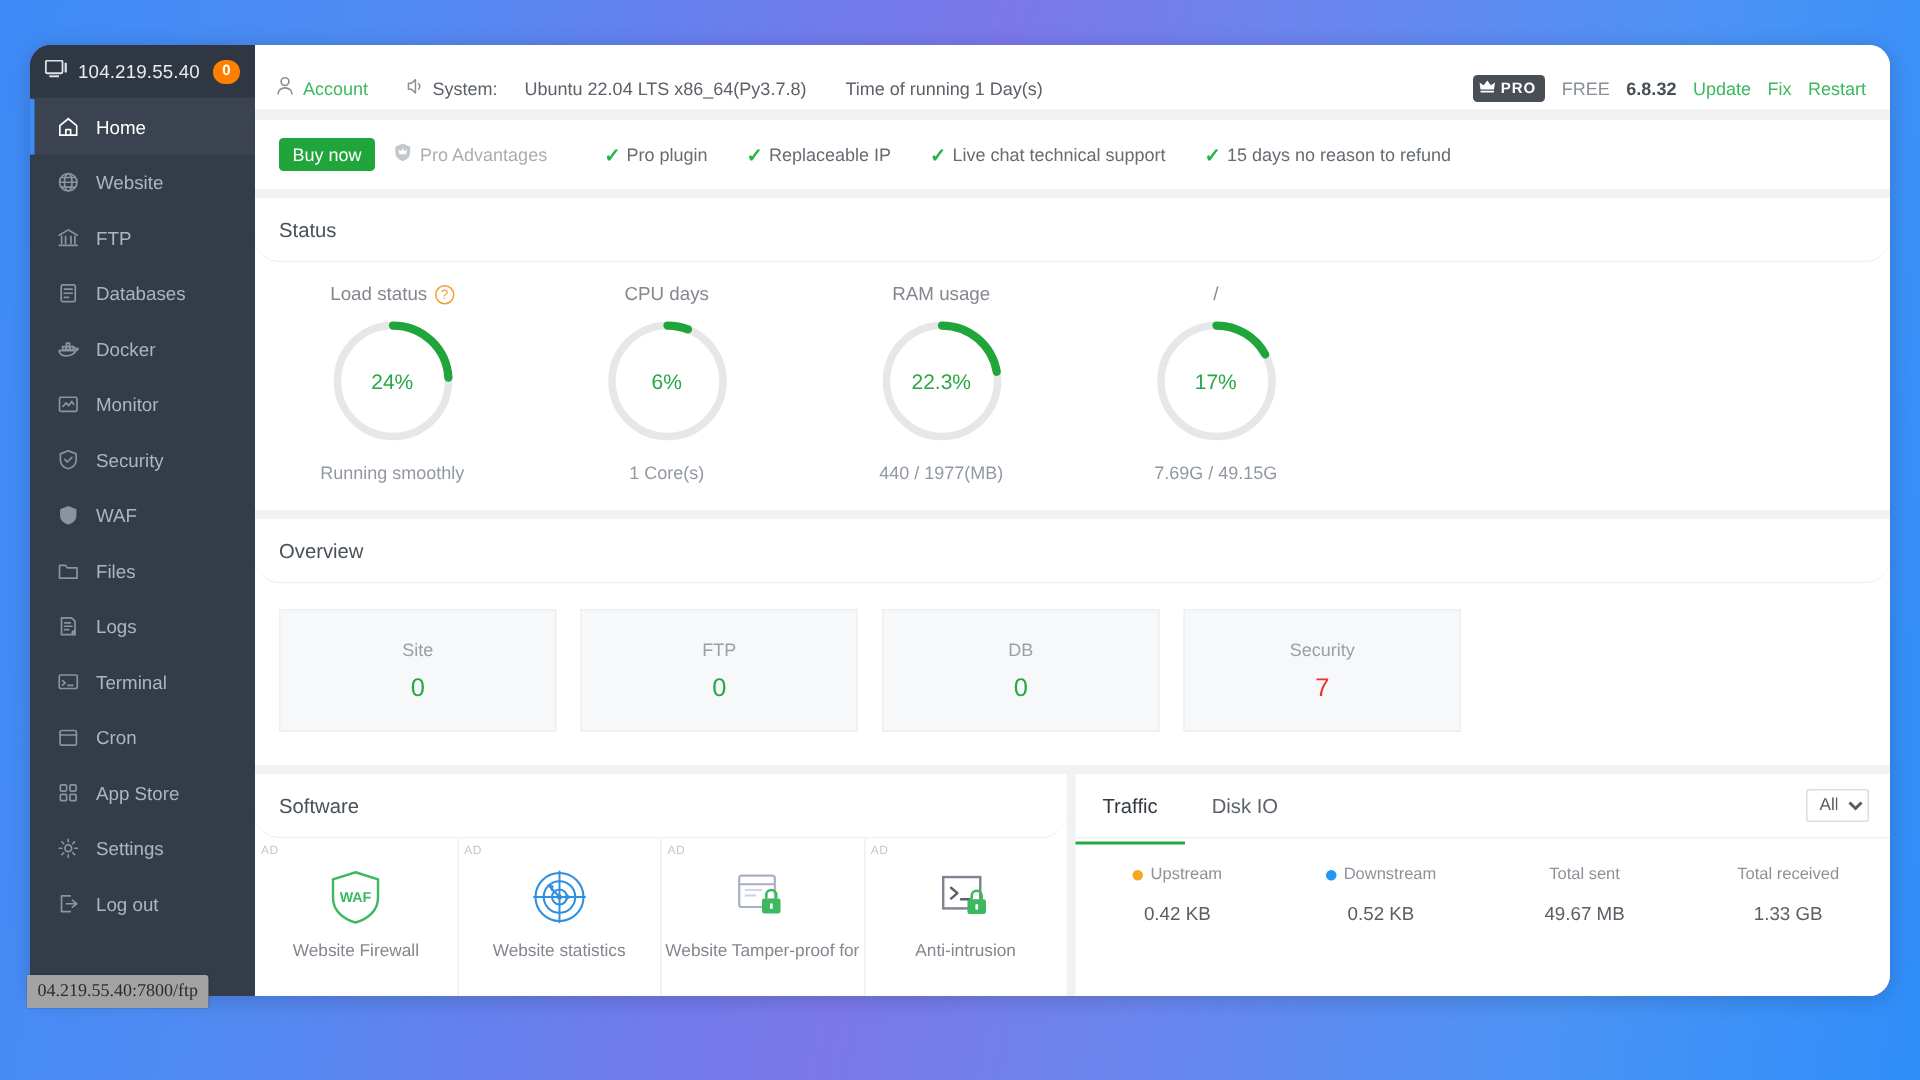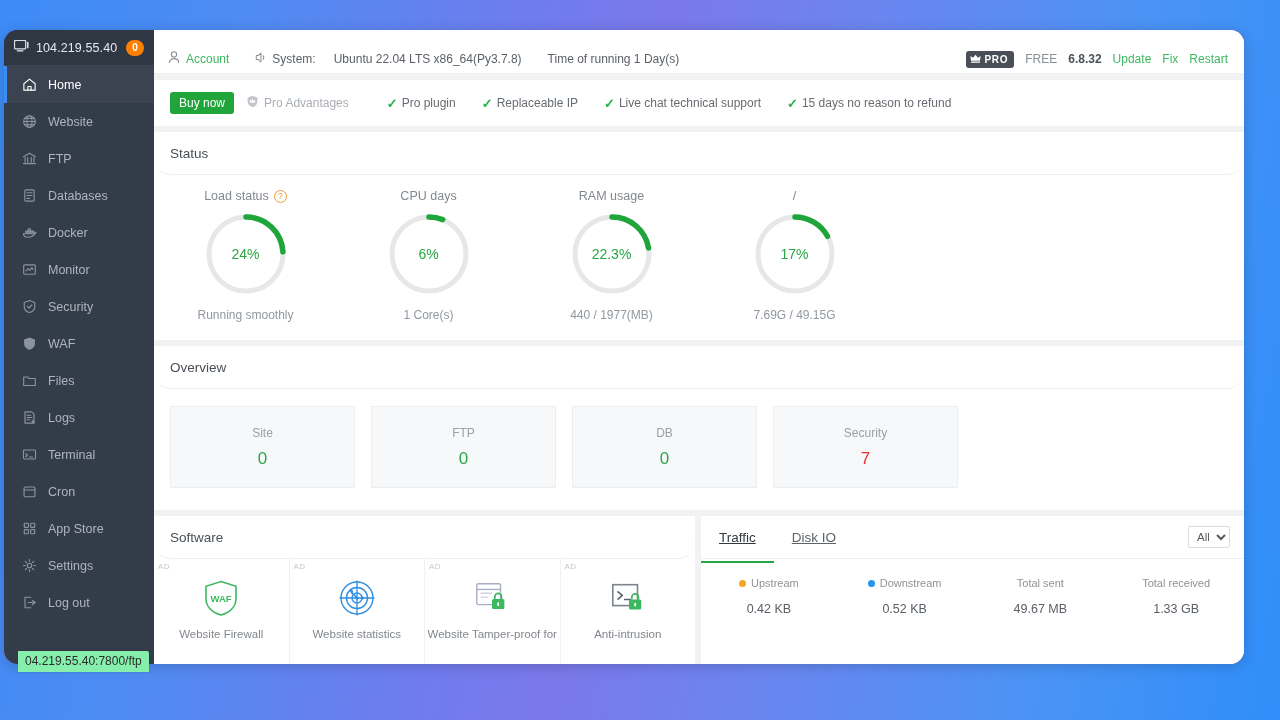--- a/index.html
+++ b/index.html
@@ -7,21 +7,21 @@
   html, body { width: 1280px; height: 720px; overflow: hidden; }
   body {
     font-family: "Liberation Sans", sans-serif;
     background: linear-gradient(100deg, #3d8bf7 0%, #4f8bf2 18%, #6f7ced 38%, #7b78ea 48%, #6b85ef 62%, #4b93f5 82%, #2f8ef9 100%);
     position: relative;
   }
 
   
   #window {
     position: absolute;
-    left: 4px; top: 30px;
+    left: 20px; top: 30px;
     width: 1240px; height: 634px;
     background: #ec4899;
     border-radius: 14px;
     overflow: hidden;
     display: flex;
     box-shadow: 0 2px 14px rgba(0,0,0,.18);
   }
 
   
   #sidebar {
@@ -163,43 +163,42 @@
 
   .traffic-panel { flex: 1; background: #fff; display: flex; flex-direction: column; min-width: 0; }
   .tabs-row {
     height: 43px; display: flex; align-items: center;
     padding: 0 14px 0 0; border-bottom: 1px solid #f0f0f0;
   }
   .tab {
     height: 50px; display: flex; align-items: center;
     padding: 0 18px; font-size: 13.5px; color: #5d636a; cursor: pointer;
     position: relative;
-    text-decoration: underline;
   }
   .tab.active { color: #33393f; }
   .tab.active::after {
     content: ""; position: absolute; left: 0; right: 0; bottom: -1px; height: 2px; background: #26a745;
   }
   .sel-wrap { margin-left: auto; }
   .sel {
     font-size: 11.5px; color: #555b61; padding: 3px 4px;
     border: 1px solid #d9dce0; background: #fff; border-radius: 2px; width: 42px;
     font-family: "Liberation Sans", sans-serif;
   }
   .tstats { display: flex; padding: 18px 0 0 0; }
   .tstat { flex: 1; text-align: center; }
   .tstat-lbl { font-size: 11px; color: #8d9298; display: flex; align-items: center; justify-content: center; gap: 5px; }
   .dot { width: 7px; height: 7px; border-radius: 50%; display: inline-block; }
   .tstat-val { font-size: 12.5px; color: #5a6067; margin-top: 13px; }
 
   
   #statusbar {
     position: absolute; left: 18px; bottom: 48px;
-    background: #86efac; color: #2c2c2c;
-    font-size: 12px; font-family: Liberation Sans, sans-serif;
+    background: #a3a3a3; color: #2c2c2c;
+    font-size: 12px; font-family: Liberation Serif, serif;
     padding: 3px 7px 4px 7px;
     border-top-right-radius: 2px;
     box-shadow: 0 0 1px rgba(0,0,0,.45);
     white-space: nowrap; z-index: 50;
   }
 </style>
 </head>
 <body>
 
 <div id="window">

